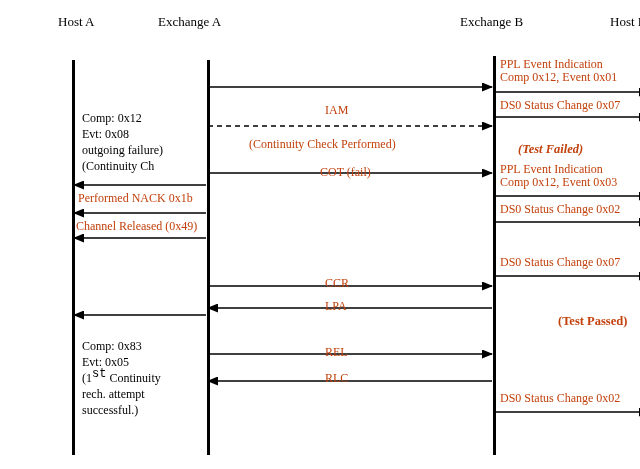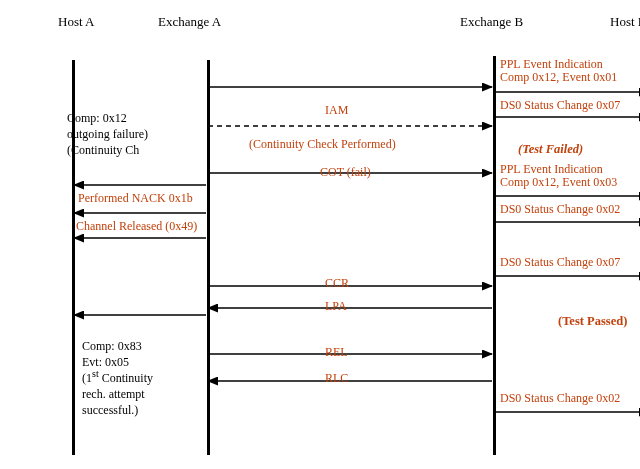--- a/index.html
+++ b/index.html
@@ -36,21 +36,21 @@
     line-height: 13px;
   }
   .msg-label.bold { font-weight: bold; font-size: 12.5px; }
   .note {
     position: absolute;
     font-size: 12px;
     color: #000000;
     line-height: 16px;
     white-space: pre-line;
   }
-  .note sup { font-size: 10px; vertical-align: super; line-height: 0; }
+  .note sup { font-size: 12px; vertical-align: super; line-height: 0; font-family: Liberation Mono, monospace; }
   svg.arrows {
     position: absolute;
     left: 0;
     top: 0;
     width: 640px;
     height: 469px;
     pointer-events: none;
   }
 </style>
 </head>
@@ -113,16 +113,16 @@
       <div class="msg-label" style="left: 28px; top: 220px; white-space: pre-line;">Channel Released (0x49)</div>
       <div class="msg-label" style="left: 452px; top: 256px; white-space: pre-line;">DS0 Status Change 0x07</div>
       <div class="msg-label" style="left: 277px; top: 277px; white-space: pre-line;">CCR</div>
       <div class="msg-label" style="left: 277px; top: 300px; white-space: pre-line;">LPA</div>
       <div class="msg-label bold" style="left: 486px; top: 315px; white-space: pre-line; padding-left: 24px;">(Test Passed)</div>
       <div class="msg-label" style="left: 277px; top: 346px; white-space: pre-line;">REL</div>
       <div class="msg-label" style="left: 277px; top: 372px; white-space: pre-line;">RLC</div>
       <div class="msg-label" style="left: 452px; top: 392px; white-space: pre-line;">DS0 Status Change 0x02</div>
     </div>
 
-  <div class="note" style="left:19px; top:110px;"><div>Comp: 0x12</div><div>outgoing failure)</div><div>(Continuity Ch</div></div>
+  <div class="note" style="left:34px; top:110px;"><div>Comp: 0x12</div><div>Evt: 0x08</div><div>outgoing failure)</div><div>(Continuity Ch</div></div>
   <div class="note" style="left:34px; top:338px;"><div>Comp: 0x83</div><div>Evt: 0x05</div><div>(1<sup>st</sup> Continuity</div><div>rech. attempt</div><div>successful.)</div></div>
 
 </div>
 
 </body></html>

